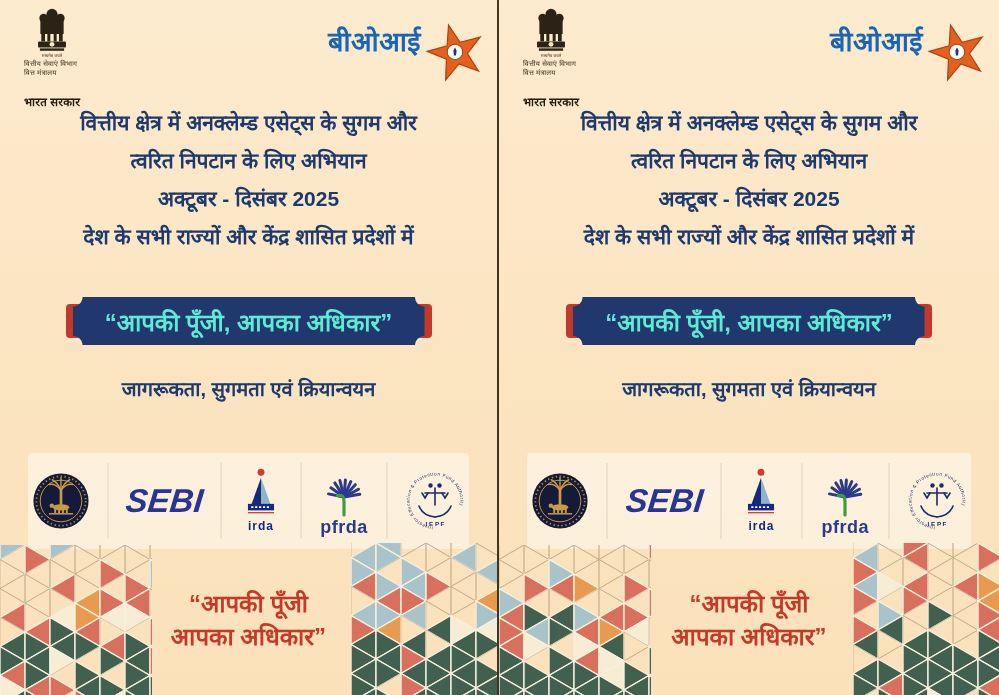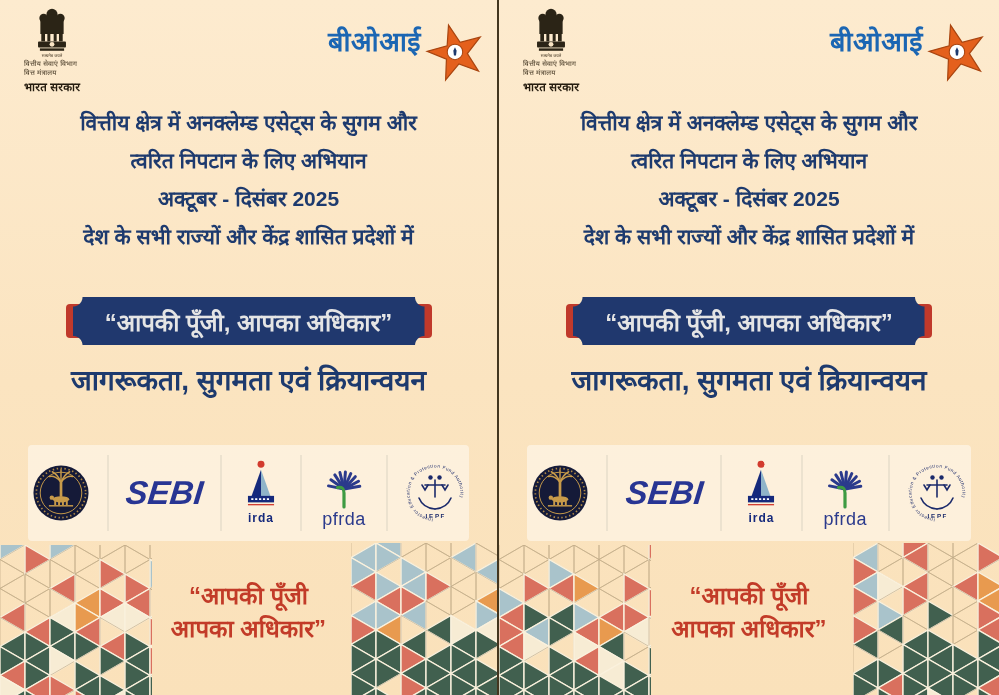--- a/index.html
+++ b/index.html
@@ -14,68 +14,68 @@
     background:linear-gradient(180deg,#fdebcf 0%, #fbe4c0 55%, #fae1ba 100%);
   }
   .panel:last-child{flex:1 1 auto;}
   .center-divider{width:2px;height:695px;background:var(--divider,#43361f);flex:0 0 auto;}
 
   
   .panel-top{position:relative;height:104px;}
   .gov-block{position:absolute;left:24px;top:6px;width:110px;text-align:left;}
   .gov-block svg{display:block;margin-left:8px;}
   .gov-line{color:#3c2f1c;font-size:7px;line-height:8.5px;letter-spacing:.2px;}
-  .gov-line.bold{font-size:11.5px;font-weight:bold;color:#241b0e;line-height:14px;margin-top:3px;}
+  .gov-line.bold{font-size:11.5px;font-weight:bold;color:#241b0e;line-height:14px;margin-top:18px;}
   .boi-block{position:absolute;right:10px;top:22px;display:flex;align-items:flex-start;gap:4px;}
   .boi-text{color:var(--boi-blue,#1b66b3);font-weight:bold;font-size:27px;letter-spacing:.5px;}
   .boi-star{width:62px;height:66px;}
 
   
   .heading{text-align:center;}
   .heading p{
     margin:0;white-space:nowrap;font-weight:bold;
     color:var(--heading-navy,#1d3a6e);font-size:21px;line-height:38px;
   }
   
   .plaque-wrap{position:relative;width:352px;height:48px;margin:41px auto 0;}
   .plaque-red{position:absolute;left:-7px;right:-7px;top:7px;bottom:7px;background:var(--plaque-red,#c0392b);border-radius:4px;}
   .plaque{
     position:absolute;inset:0;background:var(--plaque-navy,#20386e);
     display:flex;align-items:center;justify-content:center;
-    color:#e5e5e5;font-weight:bold;font-size:24px;white-space:nowrap;
+    color:#5eead4;font-weight:bold;font-size:24px;white-space:nowrap;
     -webkit-mask:
       radial-gradient(circle 10px at 0 0, transparent 9px, #000 10px) 0 0/51% 51% no-repeat,
       radial-gradient(circle 10px at 100% 0, transparent 9px, #000 10px) 100% 0/51% 51% no-repeat,
       radial-gradient(circle 10px at 0 100%, transparent 9px, #000 10px) 0 100%/51% 51% no-repeat,
       radial-gradient(circle 10px at 100% 100%, transparent 9px, #000 10px) 100% 100%/51% 51% no-repeat;
     mask:
       radial-gradient(circle 10px at 0 0, transparent 9px, #000 10px) 0 0/51% 51% no-repeat,
       radial-gradient(circle 10px at 100% 0, transparent 9px, #000 10px) 100% 0/51% 51% no-repeat,
       radial-gradient(circle 10px at 0 100%, transparent 9px, #000 10px) 0 100%/51% 51% no-repeat,
       radial-gradient(circle 10px at 100% 100%, transparent 9px, #000 10px) 100% 100%/51% 51% no-repeat;
   }
   .subline{
-    margin:22px 0 0;text-align:center;font-weight:bold;white-space:nowrap;
-    color:var(--heading-navy,#1d3a6e);font-size:28px;line-height:28px;
+    margin:30px 0 0;text-align:center;font-weight:bold;white-space:nowrap;
+    color:var(--heading-navy,#1d3a6e);font-size:20px;line-height:28px;
   }
 
   
   .logo-strip{
     margin:50px 28px 0;height:96px;border-radius:4px;
     background:rgba(255,252,244,.55);
     display:flex;align-items:center;justify-content:space-between;padding:0 4px;
   }
   .logo{display:flex;flex-direction:column;align-items:center;justify-content:center;gap:1px;}
   .vdiv{width:2px;height:76px;background:#ece2cf;flex:0 0 auto;}
   .sebi-text{
     color:var(--sebi-blue,#283593);font-weight:800;font-style:italic;
     font-size:33px;transform:skewX(-6deg);letter-spacing:0;
   }
   .irda-word{color:var(--irda-navy,#15297c);font-weight:800;font-size:12px;letter-spacing:1px;line-height:15px;}
-  .pfrda-word{color:var(--pfrda-blue,#2b3a8c);font-weight:400;font-size:18px;letter-spacing:.5px;line-height:16px;}
+  .pfrda-word{color:var(--pfrda-blue,#2b3a8c);font-weight:700;font-size:18px;letter-spacing:.5px;line-height:16px;}
 
   
   .bottom-slogan{margin-top:38px;text-align:center;}
   .bottom-slogan p{
     margin:0;font-weight:bold;white-space:nowrap;
     color:var(--slogan-red,#c23b28);font-size:24px;line-height:33px;
   }
 
   
   .pattern{position:absolute;bottom:0;pointer-events:none;}

